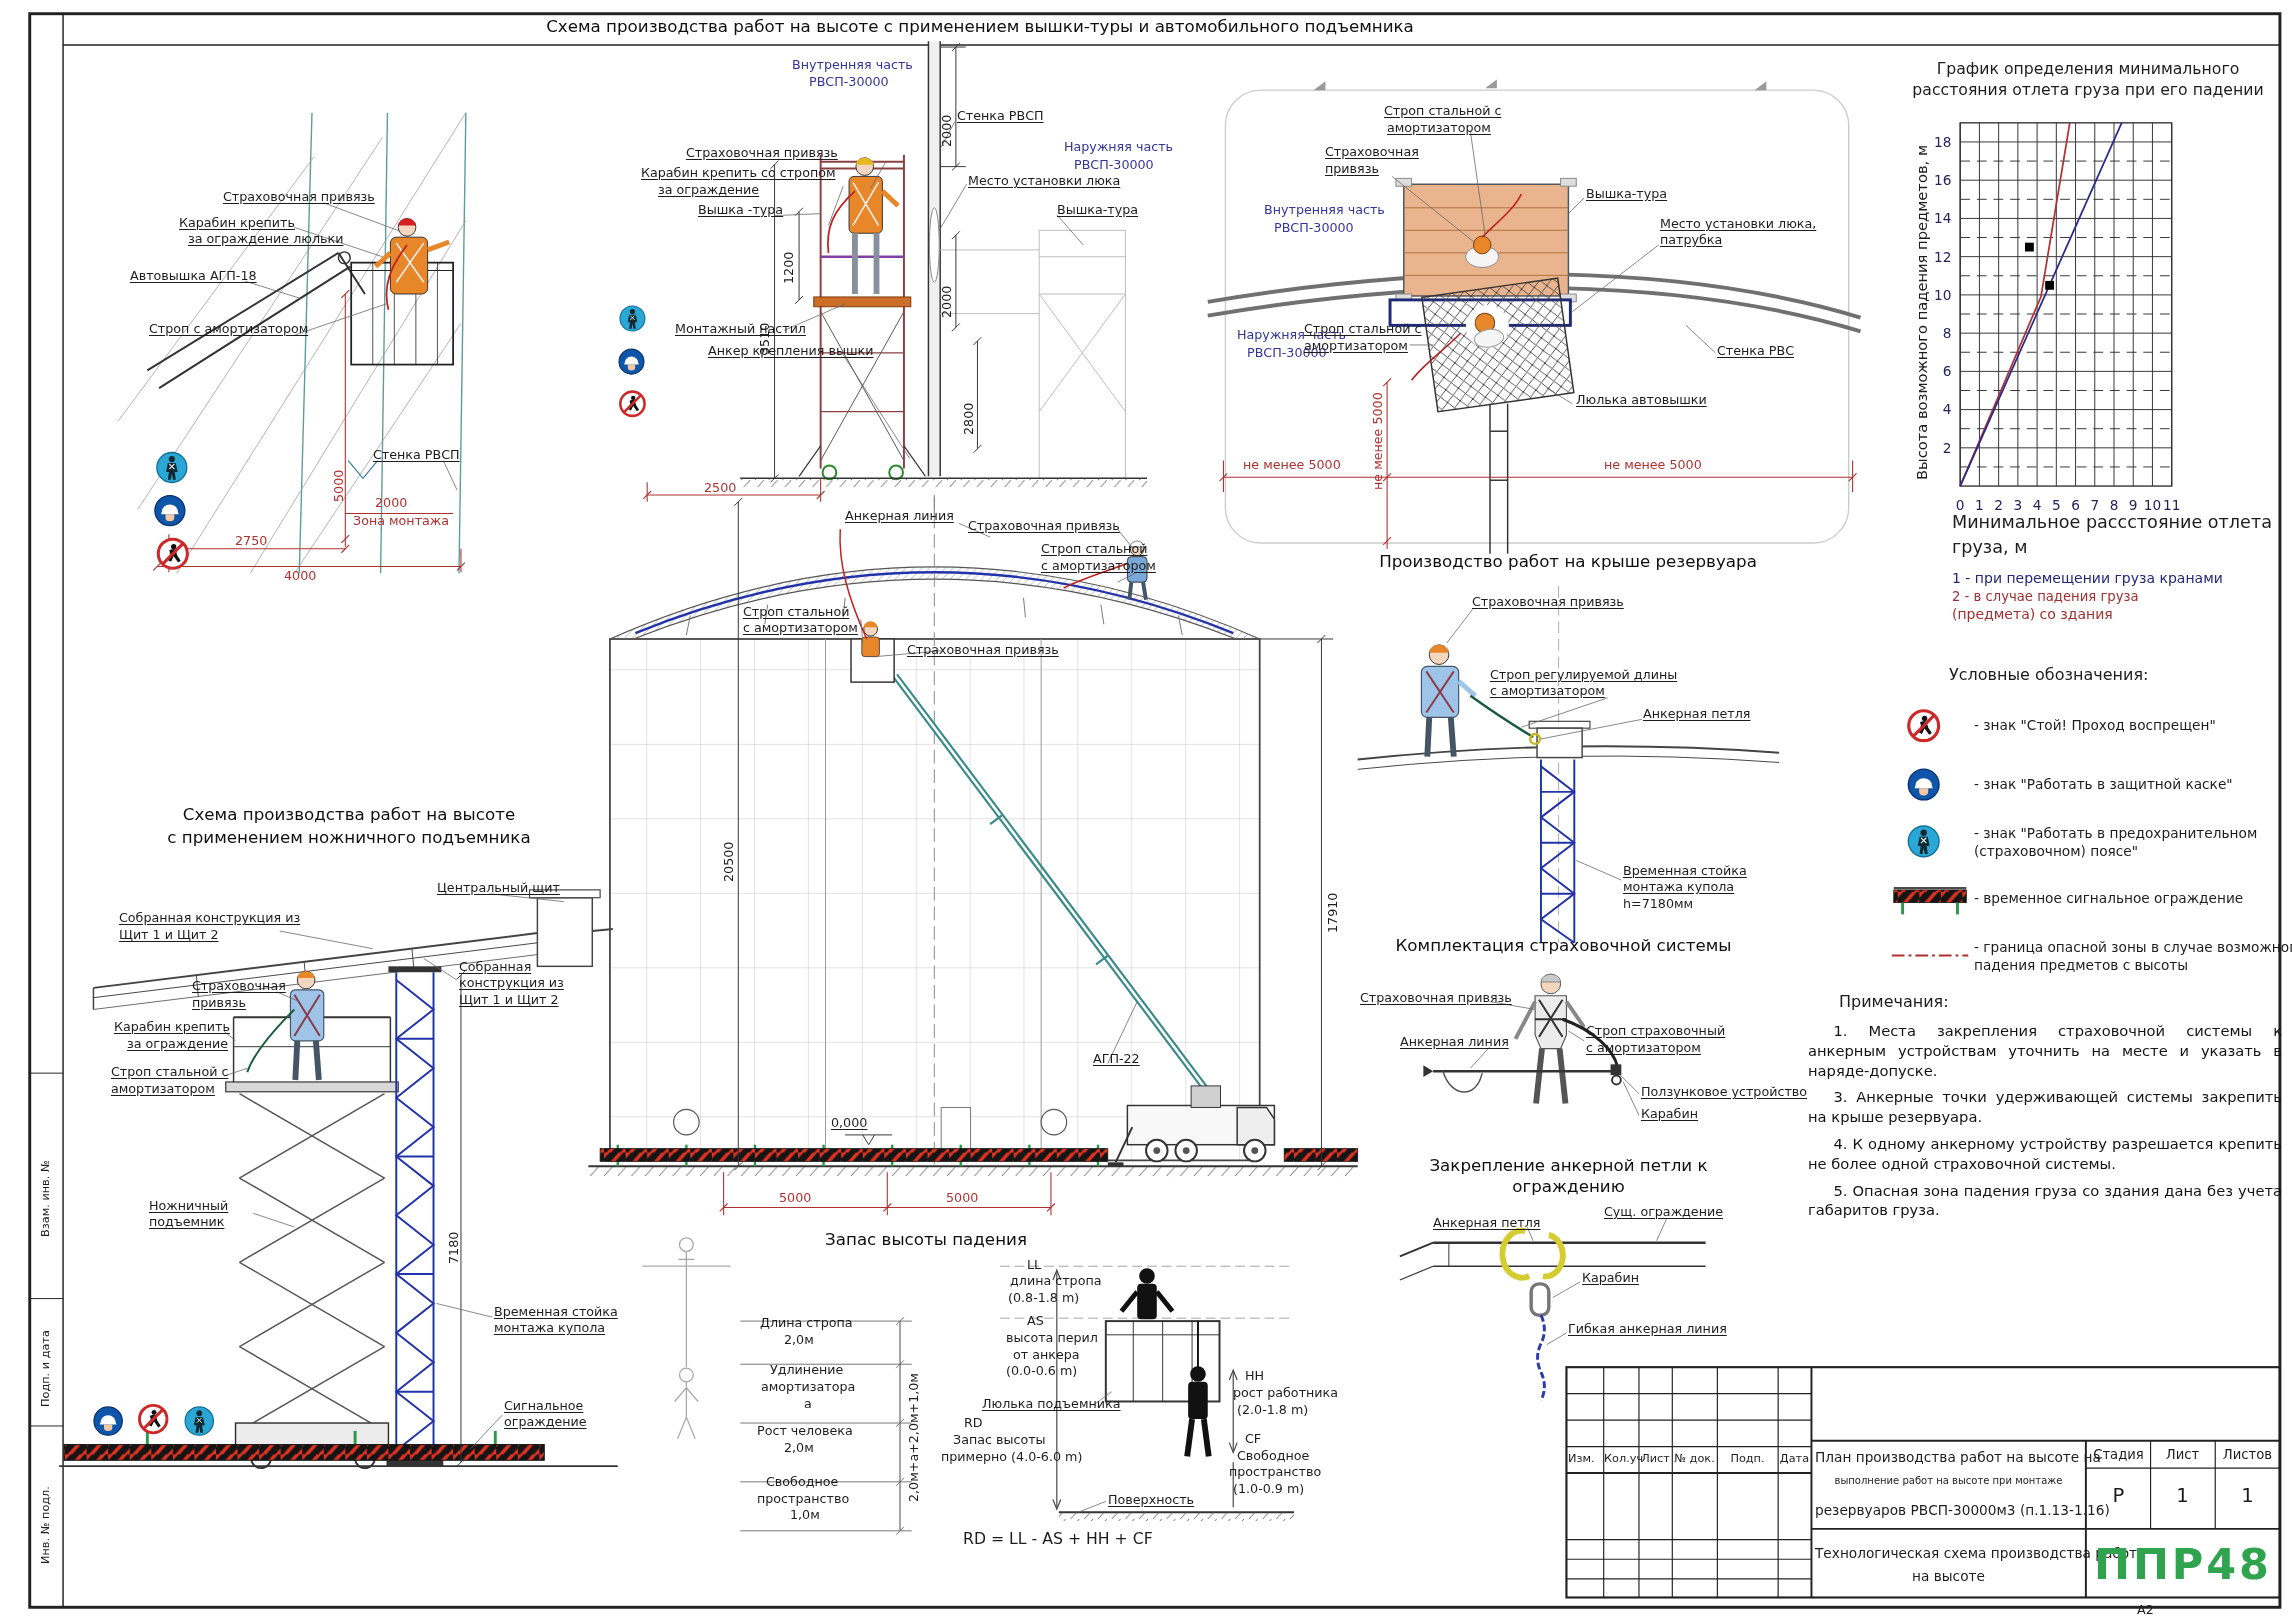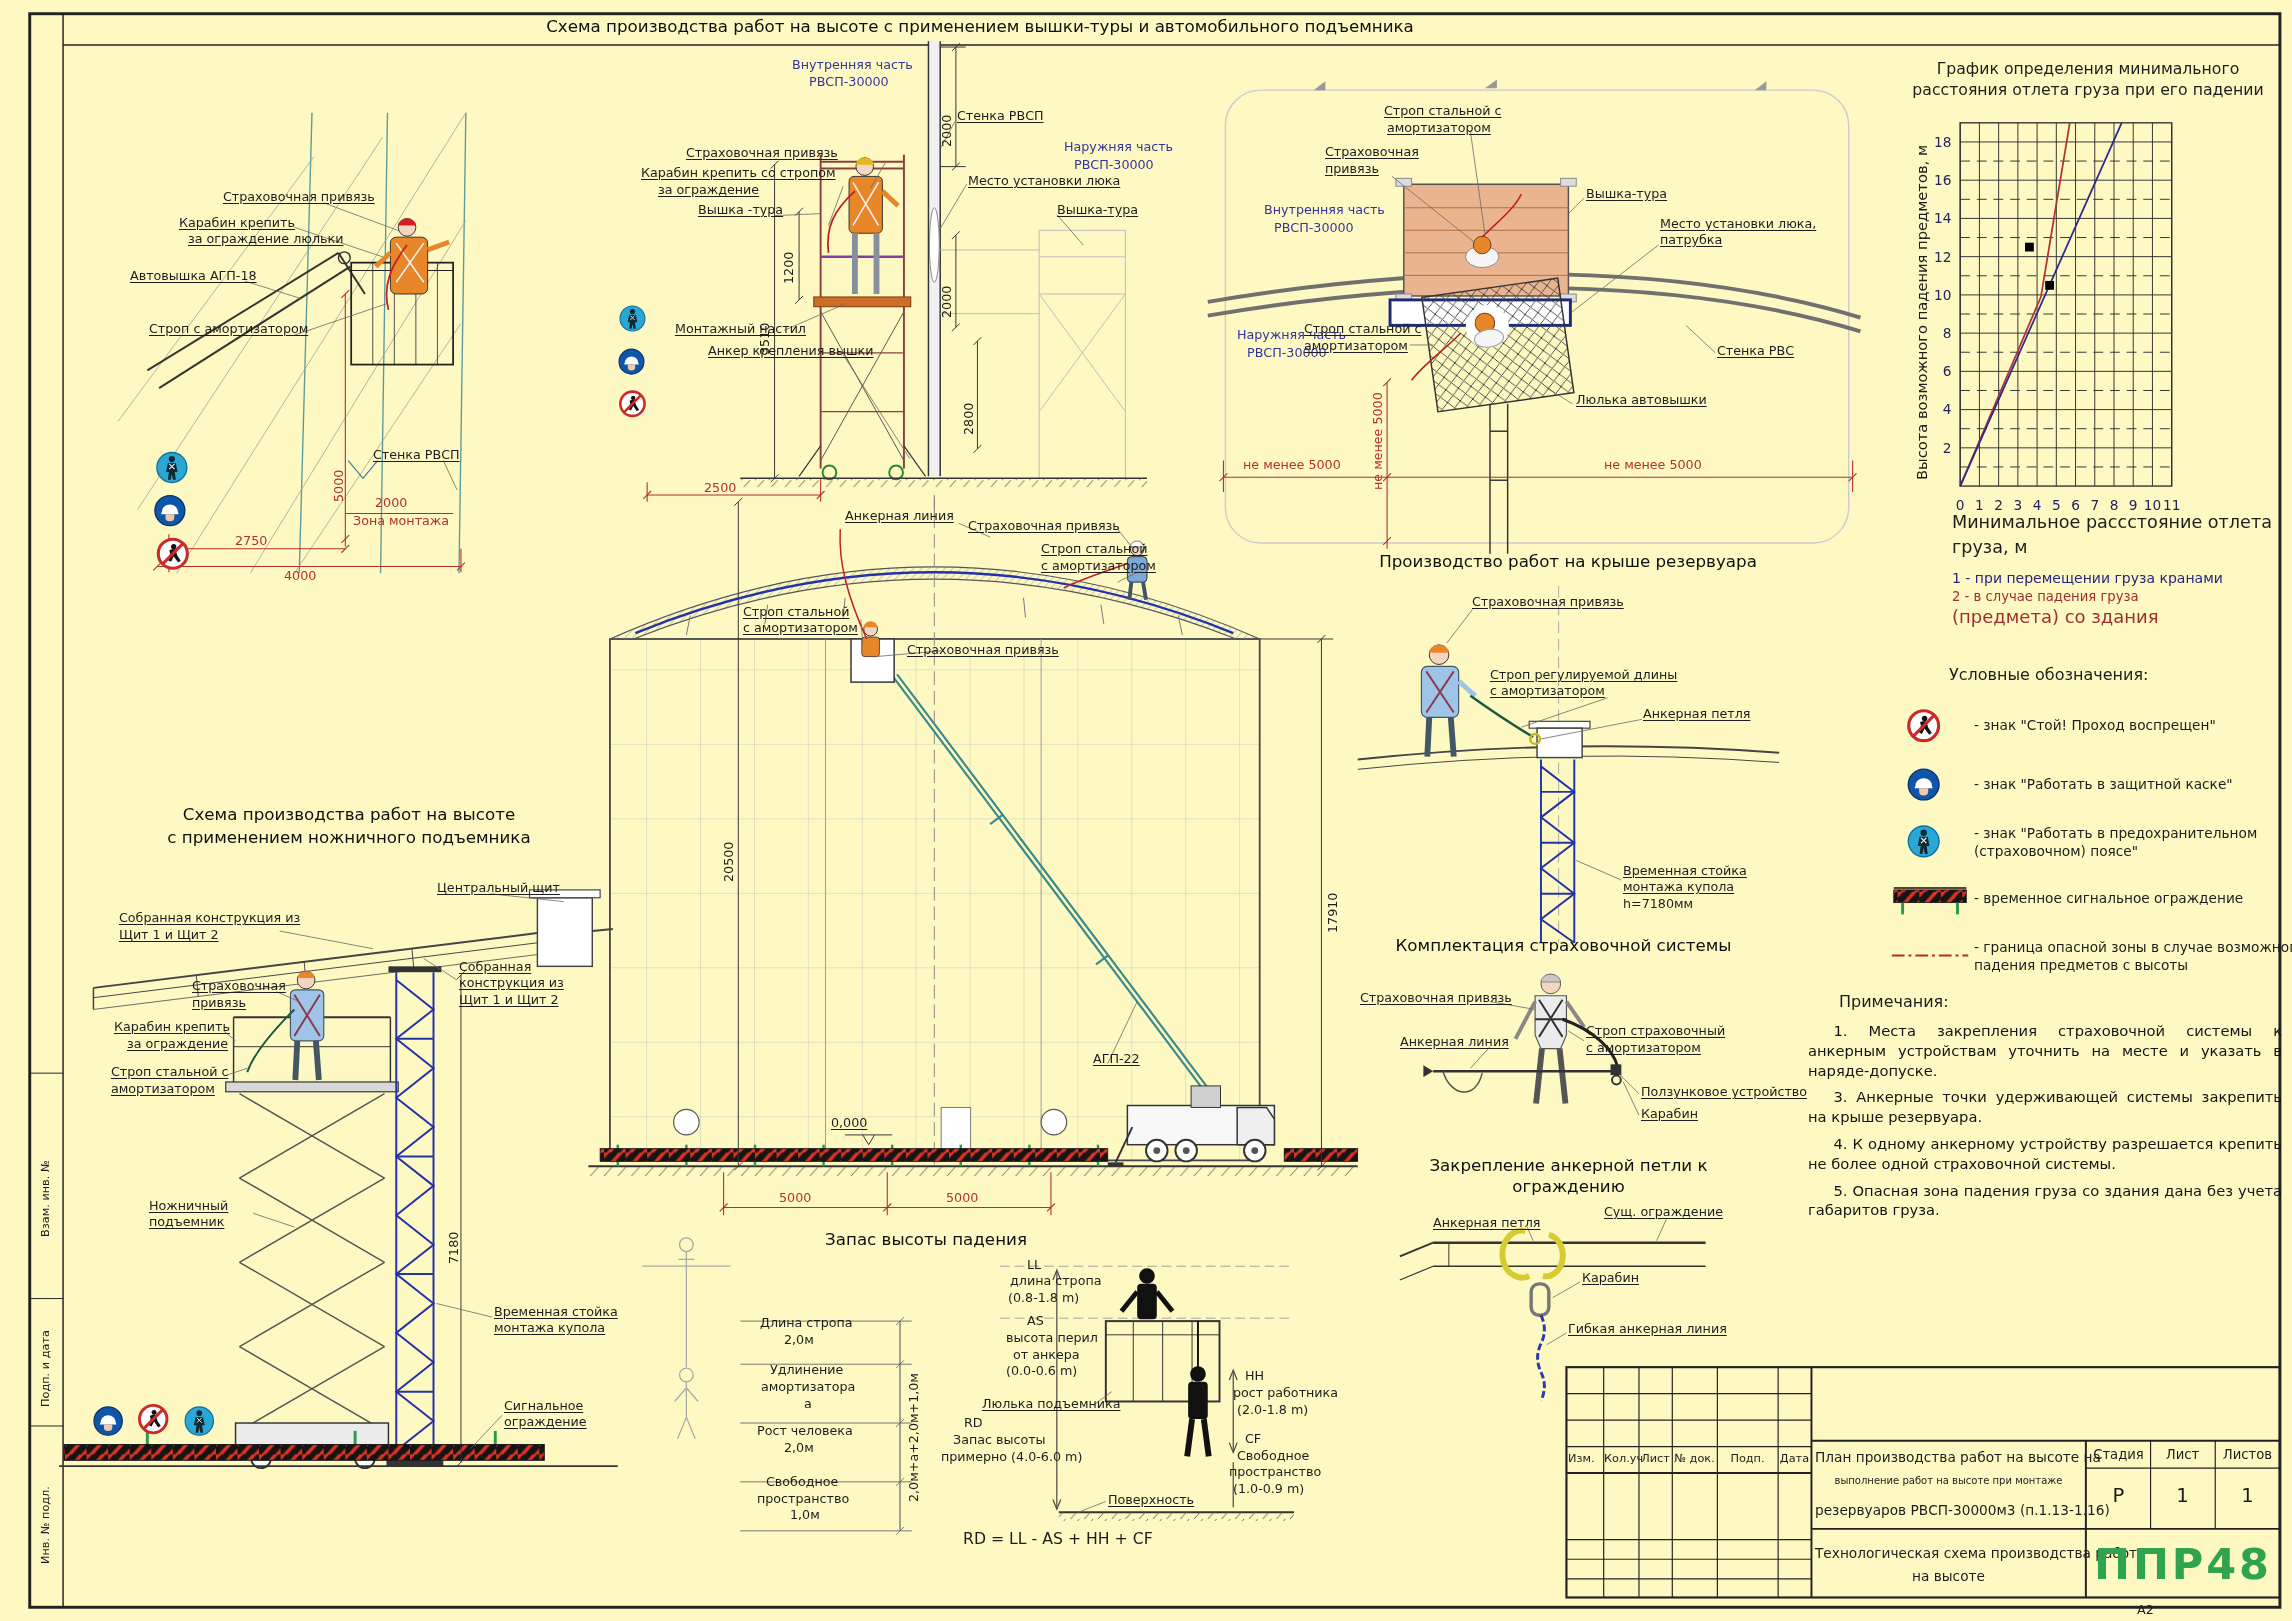--- a/index.html
+++ b/index.html
@@ -1,16 +1,16 @@
 <!DOCTYPE html>
 <html><head>
 <meta charset="utf-8">
 <style>
   html,body{margin:0;padding:0;background:#9aa0a6;}
-  #sheet{position:relative;width:2293px;height:1621px;background:#fef9c3;
+  #sheet{position:relative;width:2293px;height:1621px;background:#ffffff;
          font-family:"DejaVu Sans",sans-serif;overflow:hidden;}
   svg.art{position:absolute;left:0;top:0;z-index:1;}
   #chart-svg{position:absolute;left:1911px;top:115px;z-index:2;}
   .lbl{position:absolute;font-size:12.7px;line-height:1.25;color:#1d1d1d;white-space:nowrap;z-index:3;}
   .u{text-decoration:underline;text-underline-offset:2px;}
   .b{color:#34359a;}
   .r{color:#b02f2f;}
   .rot{transform:rotate(-90deg);transform-origin:0 0;}
   .hd{font-size:16.7px;color:#0f0f0f;}
   .ctr{text-align:center;}
@@ -617,21 +617,21 @@
 <div class="lbl r" style="left:1604px;top:457px;">не менее 5000</div>
 <div class="lbl r rot" style="left:1370px;top:490px;">не менее 5000</div>
 
 <div class="lbl ctr" style="left:1882px;top:59px;width:412px;font-size:15.7px;">График определения минимального</div>
 <div class="lbl ctr" style="left:1882px;top:80px;width:412px;font-size:15.7px;">расстояния отлета груза при его падении</div>
 <div class="lbl rot" style="left:1913px;top:480px;font-size:14.7px;">Высота возможного падения предметов, м</div>
 <div class="lbl" style="left:1952px;top:512px;font-size:17.6px;">Минимальное рассстояние отлета</div>
 <div class="lbl" style="left:1952px;top:537px;font-size:17.6px;">груза, м</div>
 <div class="lbl" style="left:1952px;top:570px;font-size:14px;color:#26267a;">1 - при перемещении груза кранами</div>
 <div class="lbl" style="left:1952px;top:589px;font-size:13.2px;color:#a03030;">2 - в случае падения груза</div>
-<div class="lbl" style="left:1952px;top:606px;font-size:18px;color:#a03030;">(предмета) со здания</div>
+<div class="lbl" style="left:1952px;top:606px;font-size:14px;color:#a03030;">(предмета) со здания</div>
 
 <div class="lbl" style="left:1949px;top:665px;font-size:16px;">Условные обозначения:</div>
 <svg class="art" style="z-index:2;" width="2293" height="1621" viewBox="0 0 2339 1654">
   <use href="#s-stop" x="1944" y="722" width="37" height="37"></use>
   <use href="#s-helmet" x="1944" y="782" width="37" height="37"></use>
   <use href="#s-harness" x="1944" y="840" width="37" height="37"></use>
   <g>
     <line x1="1932" y1="906" x2="2006" y2="906" stroke="#111" stroke-width="1.5"></line>
     <rect x="1932" y="908" width="74" height="13" fill="url(#pstripe)" stroke="#111" stroke-width="0.8"></rect>
     <line x1="1941" y1="921" x2="1941" y2="933" stroke="#2a9a4a" stroke-width="3"></line>

